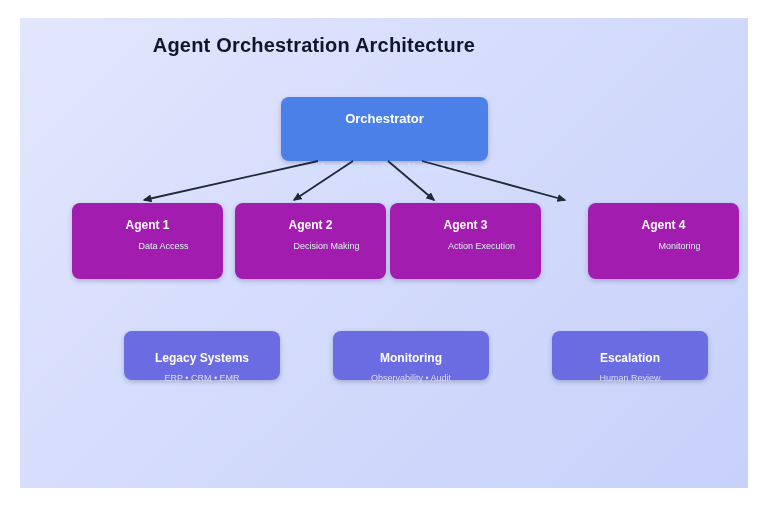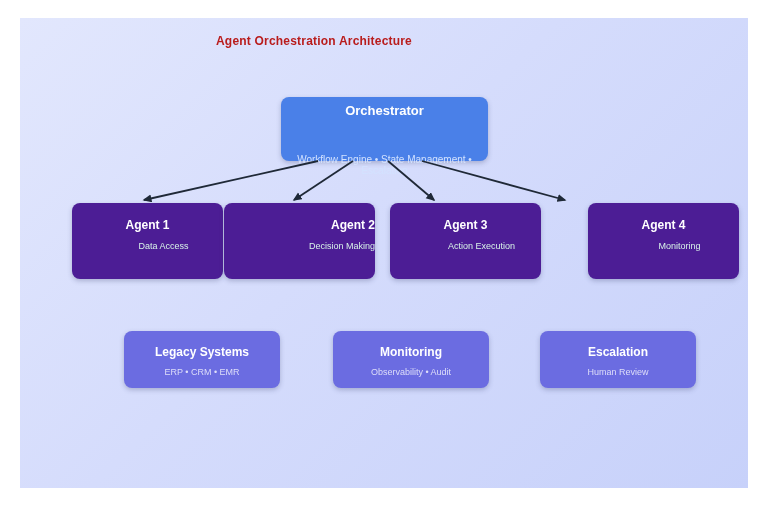--- a/index.html
+++ b/index.html
@@ -22,62 +22,62 @@
     width: 728px;
     height: 470px;
     background: linear-gradient(135deg, #e2e7fd 0%, #d5dcfc 45%, #c7d1fa 100%);
   }
   .diagram-title {
     position: absolute;
     left: 0;
     top: 34px;
     width: 628px;
     text-align: center;
-    font-size: 12px;
+    font-size: 20px;
     font-weight: bold;
-    color: #b91c1c;
+    color: #0f172a;
     letter-spacing: 0.2px;
   }
   .node {
     position: absolute;
     box-sizing: border-box;
     border-radius: 8px;
     color: #ffffff;
     text-align: center;
     box-shadow: 0 2px 5px rgba(45, 55, 100, 0.28);
   }
   .node-title { font-weight: bold; }
   .orchestrator {
     left: 281px; top: 97px; width: 207px; height: 64px;
     background: #4a80e8;
-    padding-top: 6px;
+    padding-top: 14px;
   }
   .orchestrator .node-title { font-size: 13px; margin-bottom: 8px; }
   .orchestrator .node-sub { font-size: 10px; color: #d3e2ff; margin-top: 36px; }
   .agent {
     top: 203px; width: 151px; height: 76px;
-    background: #4c1d95;
+    background: #a21caf;
     padding-top: 15px;
   }
   .agent .node-title { font-size: 12px; margin-bottom: 9px; }
   .agent .node-sub { font-size: 9px; color: #d8f3e8; padding-left: 32px; }
   .agent-1 { left: 72px; }
-  .agent-2 { left: 224px; text-align: right; }
+  .agent-2 { left: 235px; }
   .agent-3 { left: 384px; margin-left: 6px; }
   .agent-4 { left: 540px; margin-left: 48px; }
   .system {
-    top: 331px; width: 156px; height: 57px;
+    top: 331px; width: 156px; height: 49px;
     background: #6b6ce1;
-    padding-top: 14px;
+    padding-top: 20px;
   }
   .system .node-title { font-size: 12px; margin-bottom: 8px; }
   .system .node-sub { font-size: 9px; color: #dedef9; }
   .system-1 { left: 124px; }
   .system-2 { left: 333px; }
-  .system-3 { left: 540px; }
+  .system-3 { left: 552px; }
   .arrow-layer {
     position: absolute;
     left: 0; top: 0;
     width: 768px; height: 509px;
     pointer-events: none;
   }
 </style>
 </head>
 <body>
 

